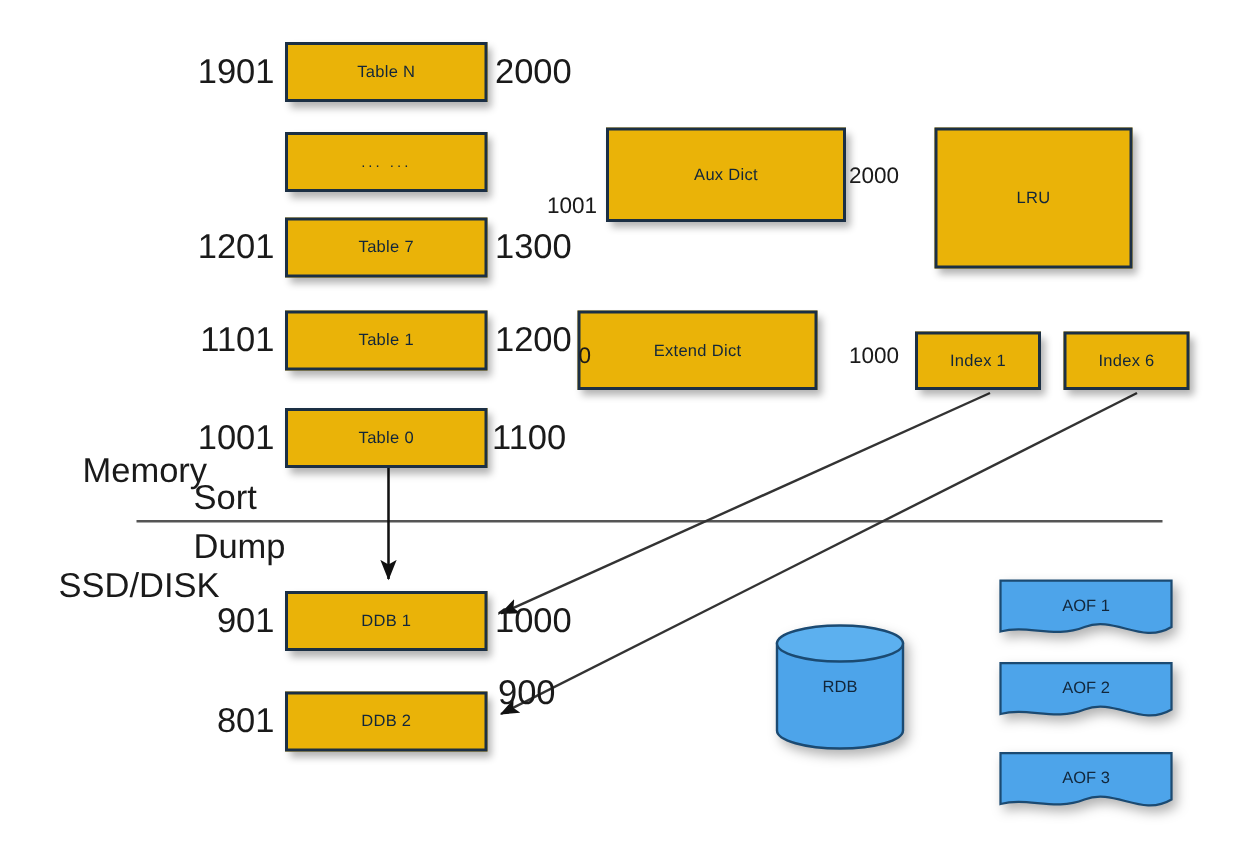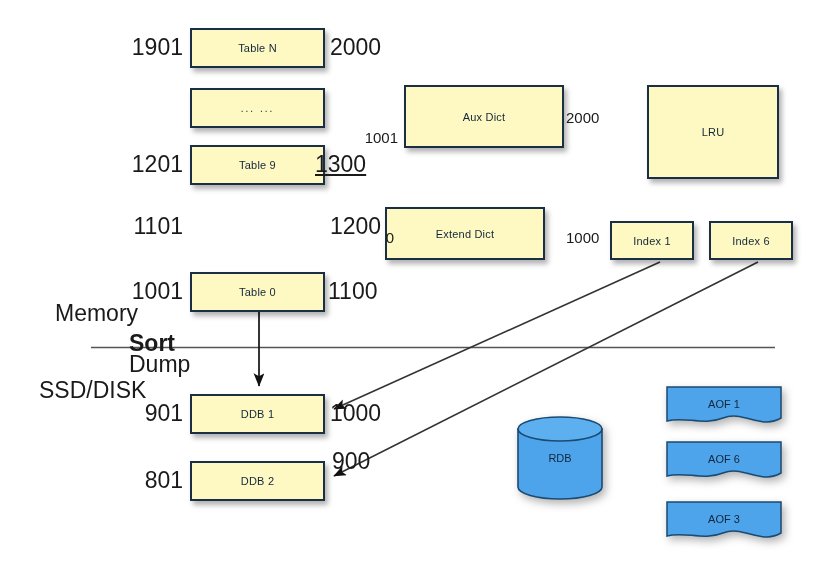--- a/index.html
+++ b/index.html
@@ -20,21 +20,21 @@
   #svg-layer {
     position: absolute;
     left: 0;
     top: 0;
     width: 833px;
     height: 562px;
   }
   .node {
     position: absolute;
     box-sizing: border-box;
-    background: #fef9c3;
+    background: #eab308;
     border: 2px solid #1b2f44;
     box-shadow: 3px 4px 5px rgba(0,0,0,0.30);
     display: flex;
     align-items: center;
     justify-content: center;
     color: #12263a;
     font-size: 11px;
     font-family: "Liberation Sans", sans-serif;
     letter-spacing: 0.2px;
   }
@@ -107,25 +107,28 @@
     <span class="node-label">Table N</span>
   </div>
   <div class="range-num left" style="left:118px; top:36px; width:65px;">1901</div>
   <div class="range-num" style="left:330px; top:36px;">2000</div>
 
   <div class="node" style="left:190px; top:88px; width:135px; height:40px; font-size:10px; letter-spacing:2px;">
     <span class="node-label">... ...</span>
   </div>
 
   <div class="node" style="left:190px; top:145px; width:135px; height:40px;">
-    <span class="node-label">Table 9</span>
+    <span class="node-label">Table 7</span>
   </div>
   <div class="range-num left" style="left:118px; top:153px; width:65px;">1201</div>
-  <div class="range-num" style="left:315px; top:153px;text-decoration:underline;">1300</div>
-
+  <div class="range-num" style="left:330px; top:153px;">1300</div>
+
+  <div class="node" style="left:190px; top:207px; width:135px; height:40px;">
+    <span class="node-label">Table 1</span>
+  </div>
   <div class="range-num left" style="left:118px; top:215px; width:65px;">1101</div>
   <div class="range-num" style="left:330px; top:215px;">1200</div>
 
   <div class="node" style="left:190px; top:272px; width:135px; height:40px;">
     <span class="node-label">Table 0</span>
   </div>
   <div class="range-num left" style="left:118px; top:280px; width:65px;">1001</div>
   <div class="range-num" style="left:328px; top:280px;">1100</div>
 
   <div class="node" style="left:404px; top:85px; width:160px; height:63px;">
@@ -133,33 +136,33 @@
   </div>
   <div class="range-num small left" style="left:340px; top:130px; width:58px;">1001</div>
   <div class="range-num small" style="left:566px; top:110px;">2000</div>
 
   <div class="node" style="left:385px; top:207px; width:160px; height:53px;">
     <span class="node-label">Extend Dict</span>
   </div>
   <div class="range-num small left" style="left:360px; top:230px; width:34px;">0</div>
   <div class="range-num small" style="left:566px; top:230px;">1000</div>
 
-  <div class="node" style="left:647px; top:85px; width:132px; height:94px;">
+  <div class="node" style="left:623px; top:85px; width:132px; height:94px;">
     <span class="node-label">LRU</span>
   </div>
 
   <div class="node" style="left:610px; top:221px; width:84px; height:39px;">
     <span class="node-label">Index 1</span>
   </div>
   <div class="node" style="left:709px; top:221px; width:84px; height:39px;">
     <span class="node-label">Index 6</span>
   </div>
 
   <div class="region-label" style="left:55px; top:302px;">Memory</div>
-  <div class="region-label" style="left:129px; top:332px;font-weight:bold;">Sort</div>
+  <div class="region-label" style="left:129px; top:320px;">Sort</div>
   <div class="region-label" style="left:129px; top:353px;">Dump</div>
   <div class="region-label" style="left:39px; top:379px;">SSD/DISK</div>
 
   <div class="node" style="left:190px; top:394px; width:135px; height:40px;">
     <span class="node-label">DDB 1</span>
   </div>
   <div class="range-num left" style="left:118px; top:402px; width:65px;">901</div>
   <div class="range-num" style="left:330px; top:402px;">1000</div>
 
   <div class="node" style="left:190px; top:461px; width:135px; height:40px;">
@@ -181,21 +184,21 @@
       <path d="M2,2 L116,2 L116,33 C96,45 78,25 58,33 C38,41 20,31 2,36 Z" fill="#4da4ea" stroke="#1b4a72" stroke-width="1.5"></path>
     </svg>
   </div>
   <div class="doc-text" style="left:665px; top:398px; width:118px;">AOF 1</div>
 
   <div class="doc-shape" style="left:665px; top:440px; width:118px; height:44px;">
     <svg width="118" height="44" viewBox="0 0 118 44" xmlns="http://www.w3.org/2000/svg">
       <path d="M2,2 L116,2 L116,33 C96,45 78,25 58,33 C38,41 20,31 2,36 Z" fill="#4da4ea" stroke="#1b4a72" stroke-width="1.5"></path>
     </svg>
   </div>
-  <div class="doc-text" style="left:665px; top:453px; width:118px;">AOF 6</div>
+  <div class="doc-text" style="left:665px; top:453px; width:118px;">AOF 2</div>
 
   <div class="doc-shape" style="left:665px; top:500px; width:118px; height:44px;">
     <svg width="118" height="44" viewBox="0 0 118 44" xmlns="http://www.w3.org/2000/svg">
       <path d="M2,2 L116,2 L116,33 C96,45 78,25 58,33 C38,41 20,31 2,36 Z" fill="#4da4ea" stroke="#1b4a72" stroke-width="1.5"></path>
     </svg>
   </div>
   <div class="doc-text" style="left:665px; top:513px; width:118px;">AOF 3</div>
 
 </div>
 

